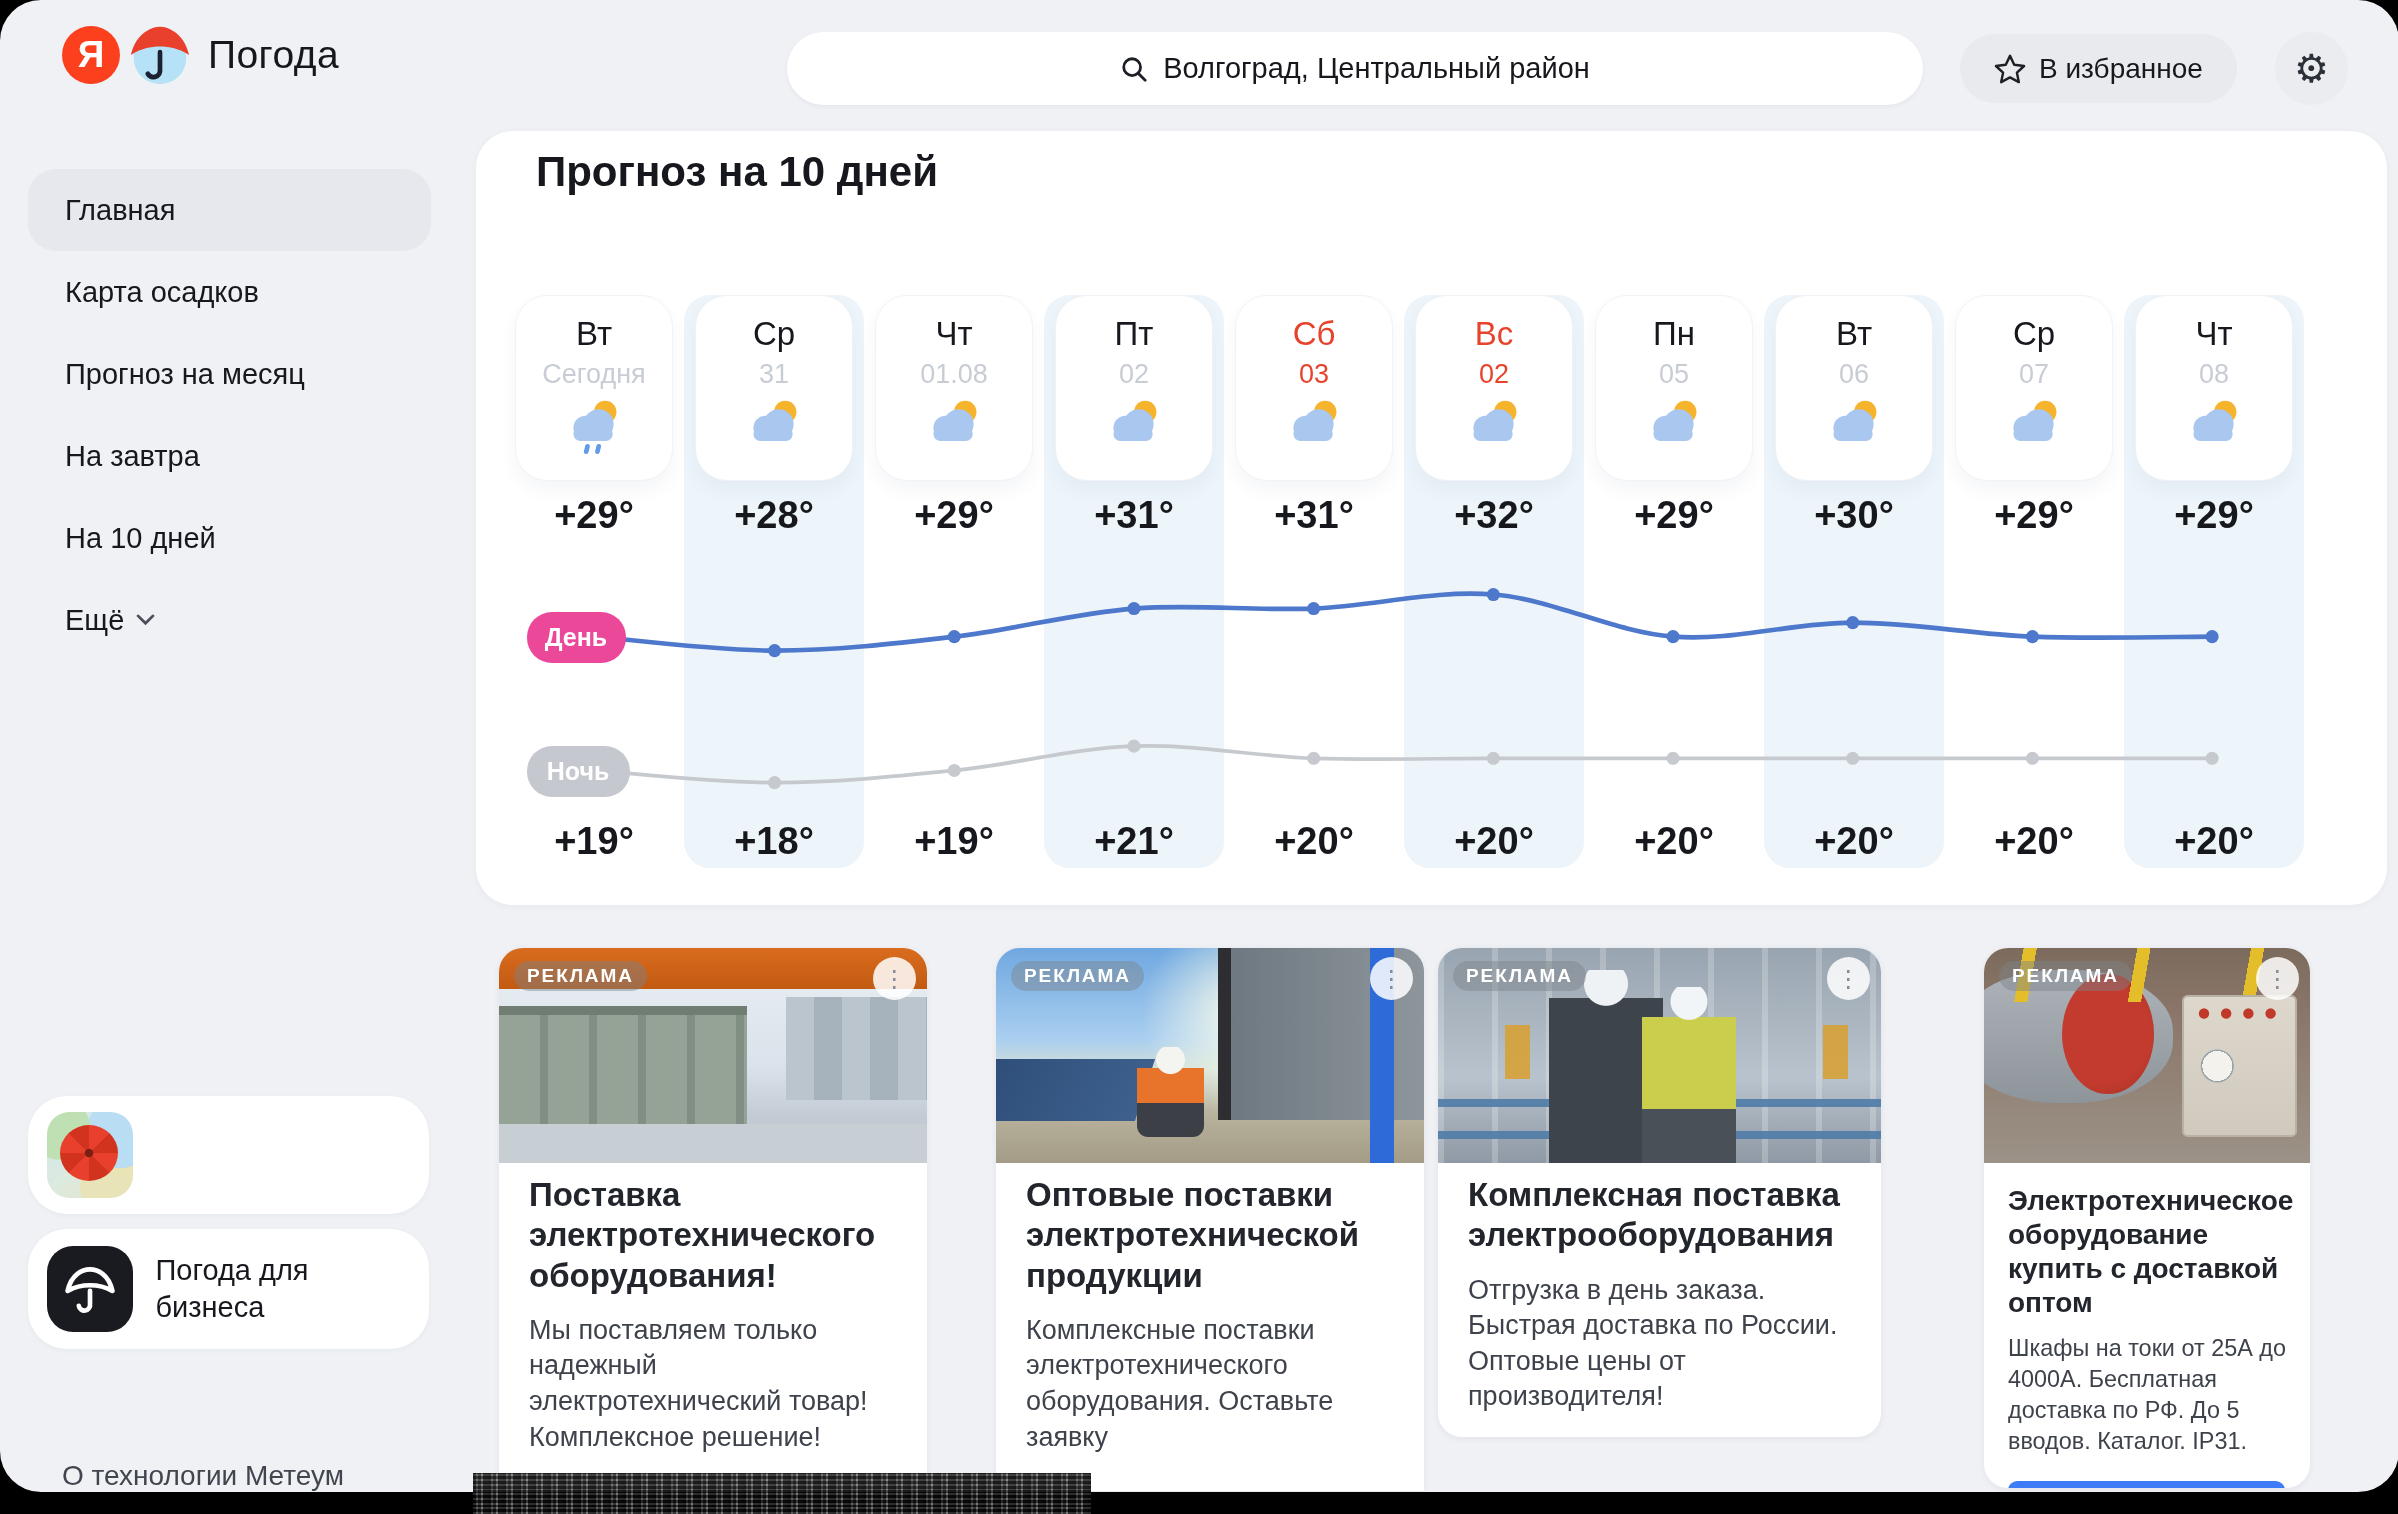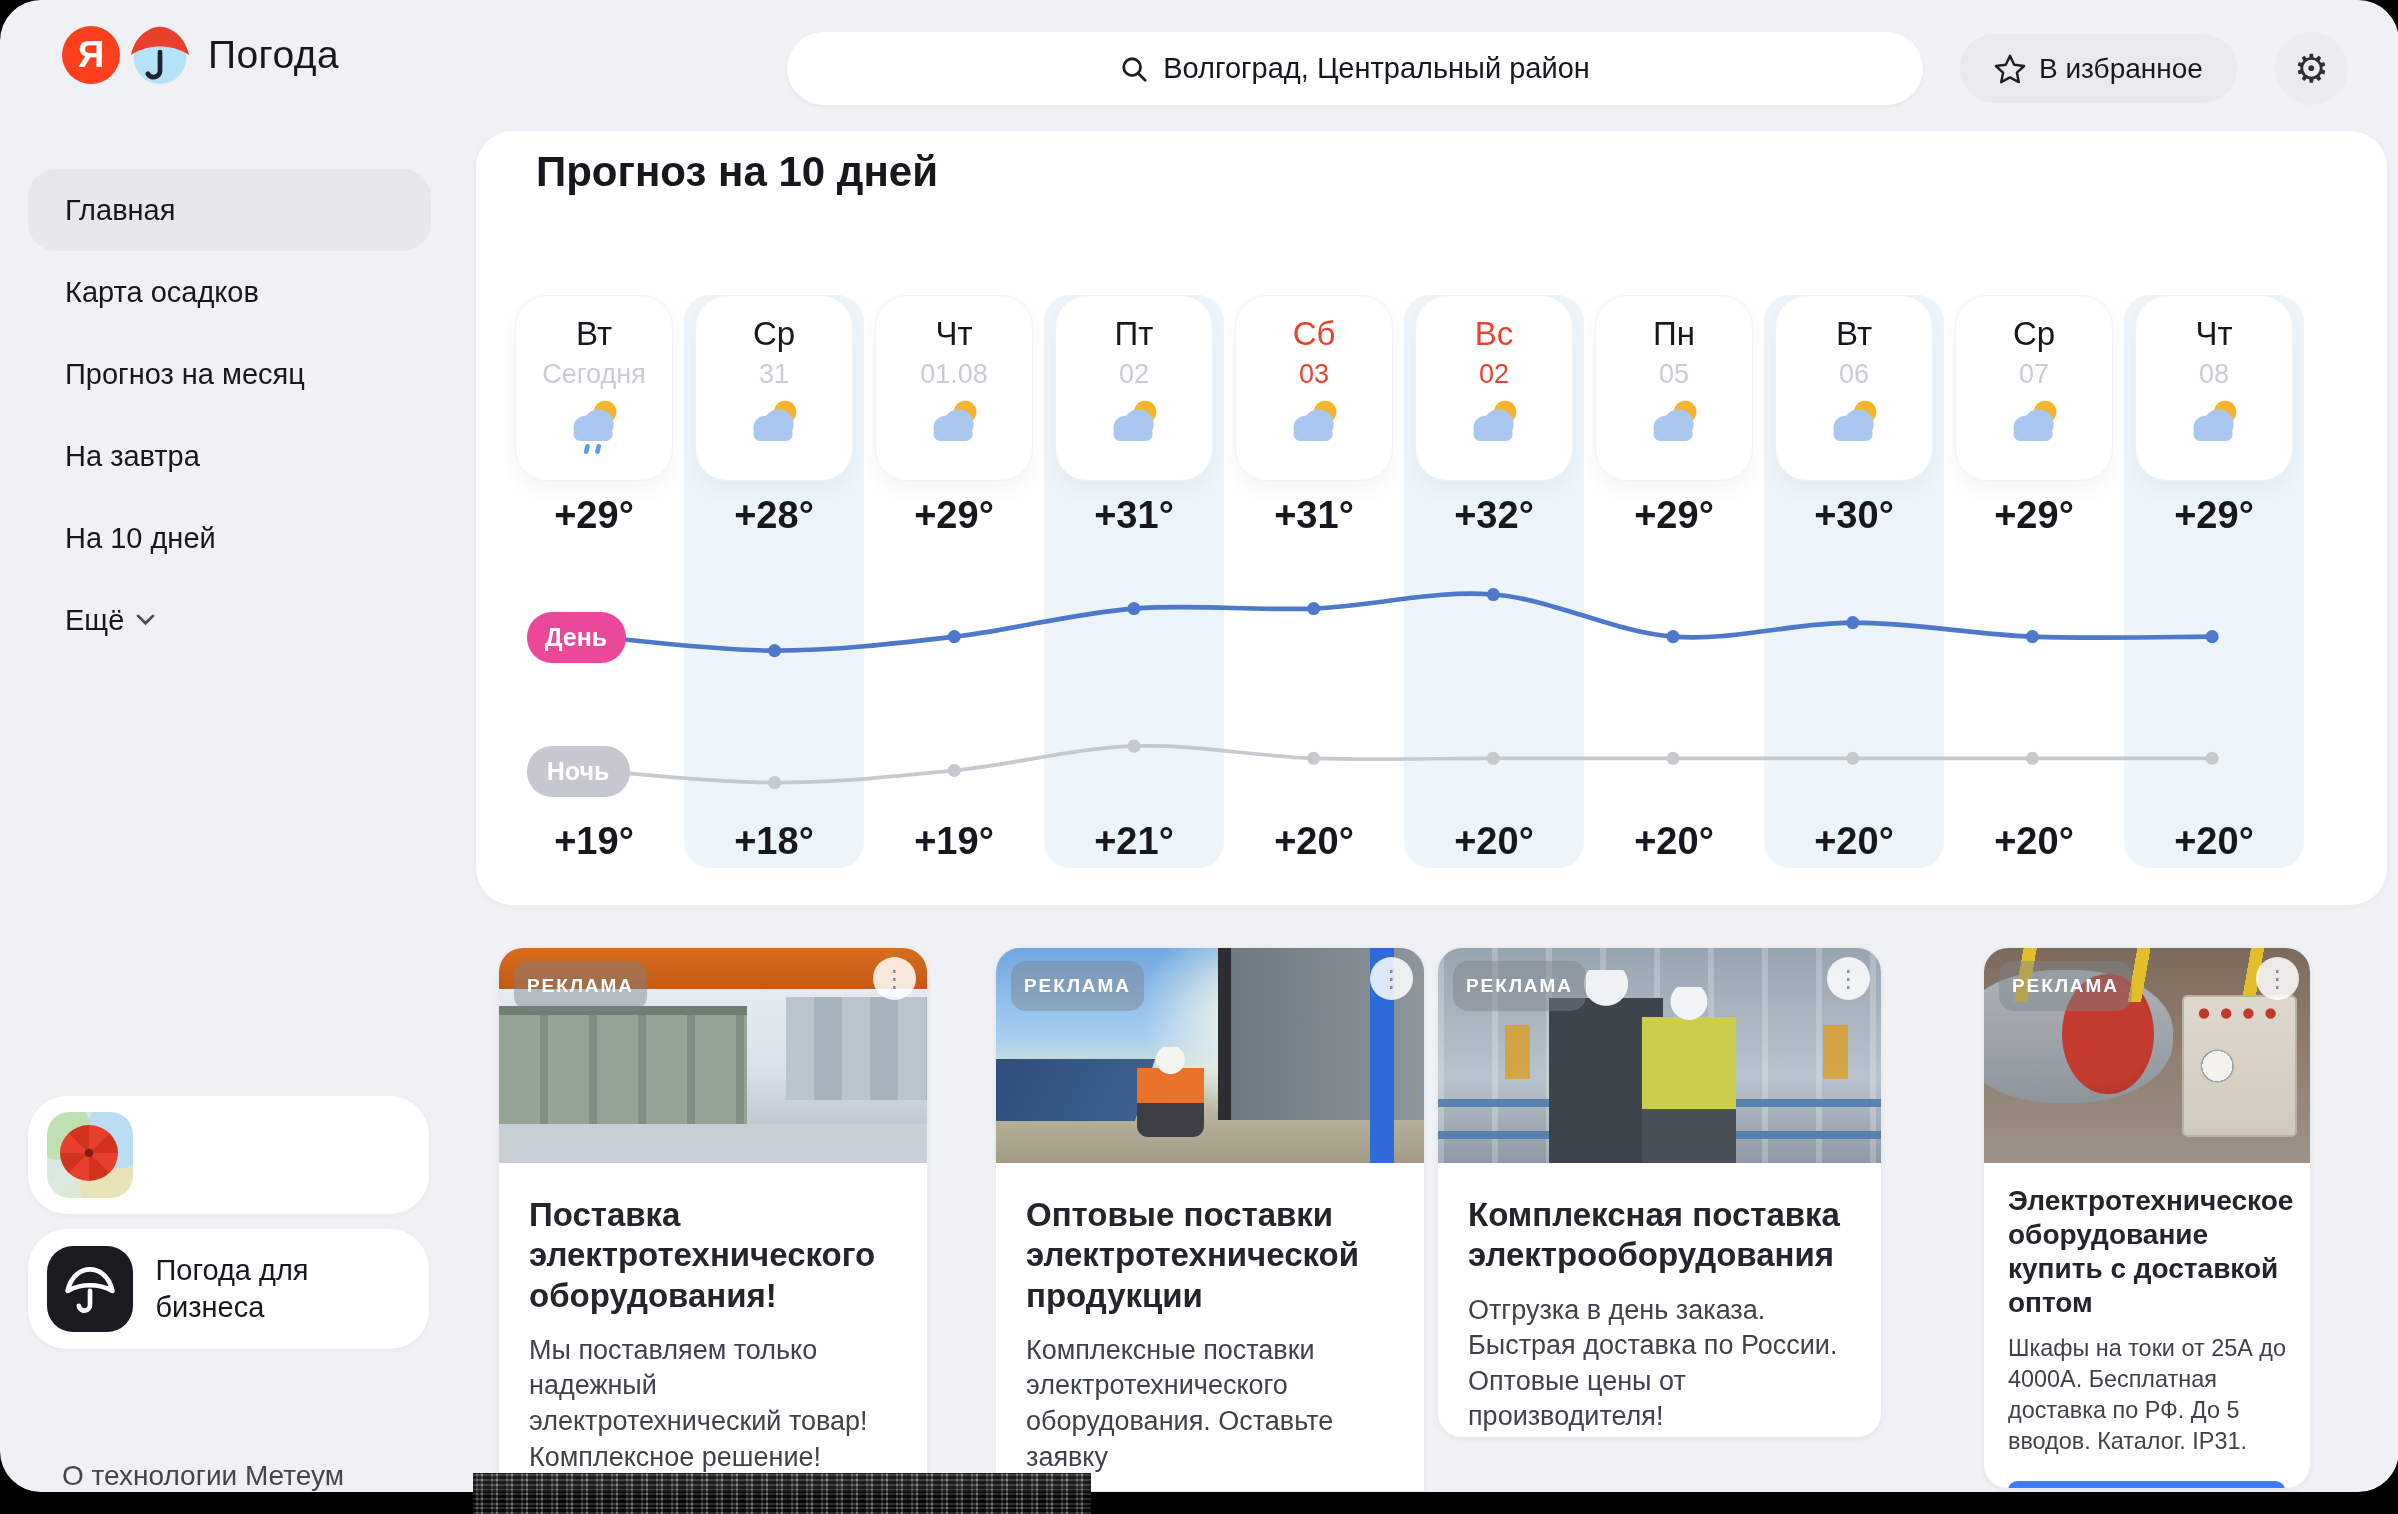--- a/index.html
+++ b/index.html
@@ -75,25 +75,25 @@
   
   .ad{position:absolute;top:948px;background:#fff;border-radius:24px;overflow:hidden;
       box-shadow:0 1.9px 7.5px rgba(30,40,60,.06);}
   .ad1{left:499px;width:428px;height:543px;border-radius:24px 24px 0 0;}
   .ad2{left:996px;width:428px;height:543px;border-radius:24px 24px 0 0;}
   .ad3{left:1438px;width:443px;height:489px;}
   .ad4{left:1984px;width:326px;height:540px;}
   .ad-img{position:relative;height:215px;overflow:hidden;}
   .ad-img .l1,.ad-img .l2,.ad-img .l3,.ad-img .l4{position:absolute;}
   .badge{position:absolute;left:15px;top:13px;z-index:3;font-size:19px;font-weight:600;color:#fff;
-         letter-spacing:1.9px;background:rgba(125,130,138,.45);padding:14px 13px;border-radius:15px;}
+         letter-spacing:1.9px;background:rgba(125,130,138,.45);padding:4px 13px;border-radius:15px;}
   .kebab{position:absolute;right:11.2px;top:9.4px;z-index:3;width:43px;height:43px;border-radius:50%;
          background:rgba(255,255,255,.85);display:flex;align-items:center;justify-content:center;
          color:#868b94;font-size:24px;font-family:"DejaVu Sans",sans-serif;cursor:pointer;}
-  .ad h3{margin:32px 30px 0;font-size:33px;line-height:1.22;font-weight:bold;color:#22252c;}
+  .ad h3{margin:12px 30px 0;font-size:33px;line-height:1.22;font-weight:bold;color:#22252c;}
   .ad p{margin:17px 30px 0;font-size:27px;line-height:1.32;color:#3e424b;}
   .ad .cta{margin:28px 30px 0;height:56px;border:none;border-radius:9.4px;background:#3e7cf7;
            color:#fff;font-size:28px;font-weight:500;width:calc(100% - 60px);cursor:pointer;
            font-family:inherit;}
   .ad4 h3{font-size:28px;margin:20.6px 24px 0;}
   .ad4 p{font-size:23.4px;margin:13px 24px 0;}
   .ad4 .cta{height:49px;font-size:23.4px;margin:24px 24px 0;width:calc(100% - 49px);}
   
   .s1{background:linear-gradient(180deg,#e9eef3 0%,#dae3eb 55%,#c3ccd4 78%,#b9c1c9 100%);}
   .s1 .l1{top:0;left:0;right:0;height:41px;background:linear-gradient(#d96c1e,#c25a12);}

